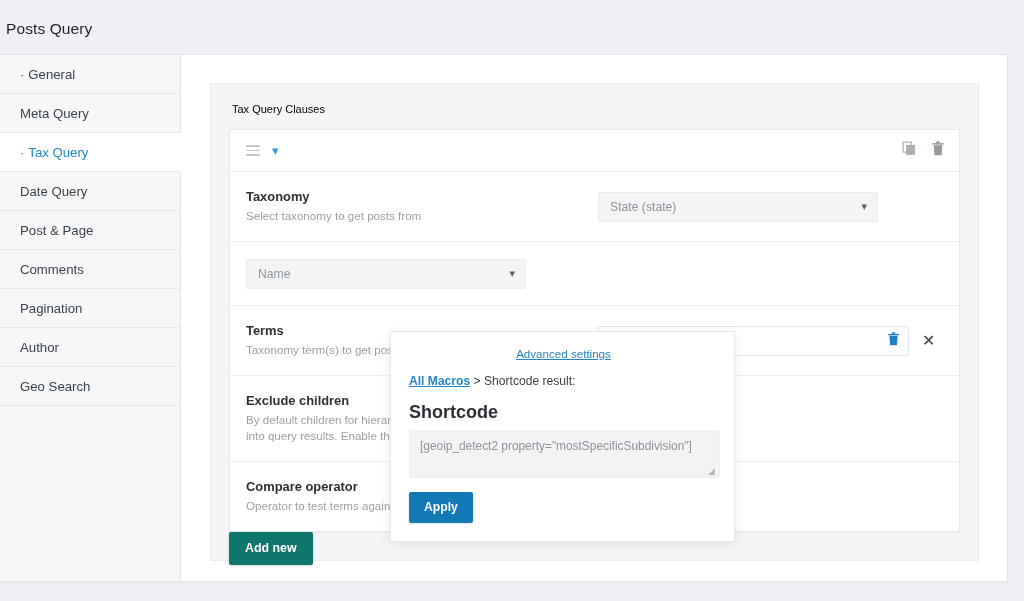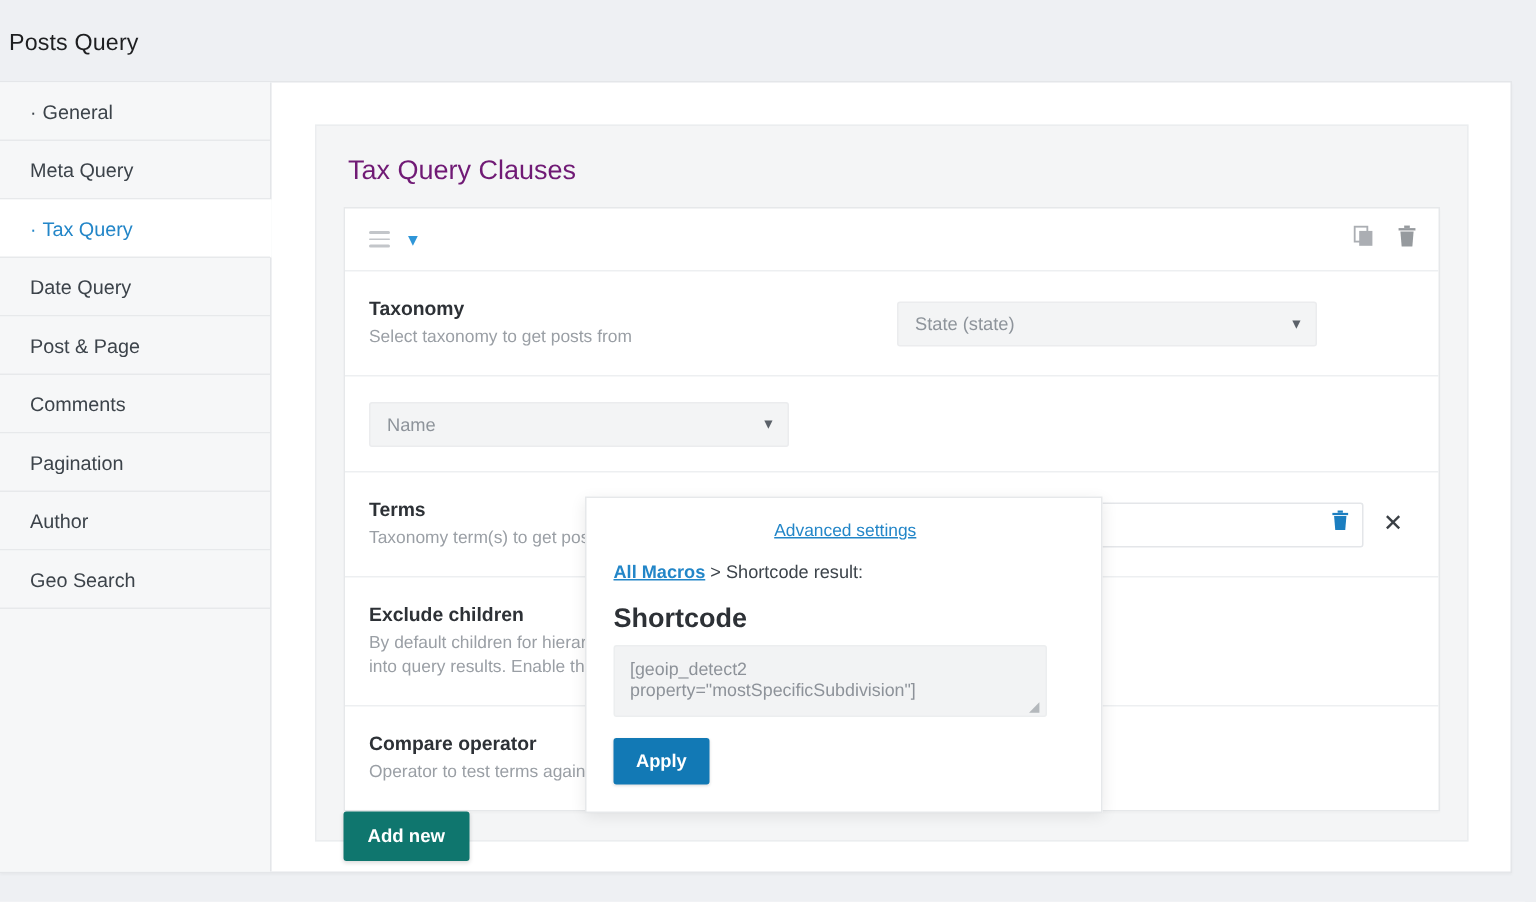--- a/index.html
+++ b/index.html
@@ -73,22 +73,22 @@
     padding: 28px 28px 0 29px;
   }
   .panel {
     background: #f4f5f6;
     border: 1px solid #ebedef;
     padding: 18px 18px 22px 18px;
     height: 478px;
     position: relative;
   }
   .panel-title {
-    font-size: 18px;
-    color: #701a75;
+    font-size: 11px;
+    color: #000000;
     font-weight: 400;
     margin: 1px 0 14px 3px;
   }
 
   
   .clause-card {
     background: #ffffff;
     border: 1px solid #e6e8ea;
     box-shadow: 0 1px 2px rgba(0,0,0,.04);
   }
@@ -210,21 +210,21 @@
     margin-bottom: 14px;
   }
   .breadcrumb .link { font-size: 12.1px; font-weight: bold; }
   .sc-label {
     font-size: 18px;
     color: #2d3136;
     font-weight: bold;
     margin-bottom: 7px;
   }
   .sc-area {
-    width: 289px;
+    width: 311px;
     height: 48px;
     background: #f2f3f4;
     border: 1px solid #eceeef;
     border-radius: 2px;
     padding: 8px 10px;
     font-size: 11.9px;
     color: #8d9299;
     position: relative;
     cursor: text;
     overflow: hidden;

